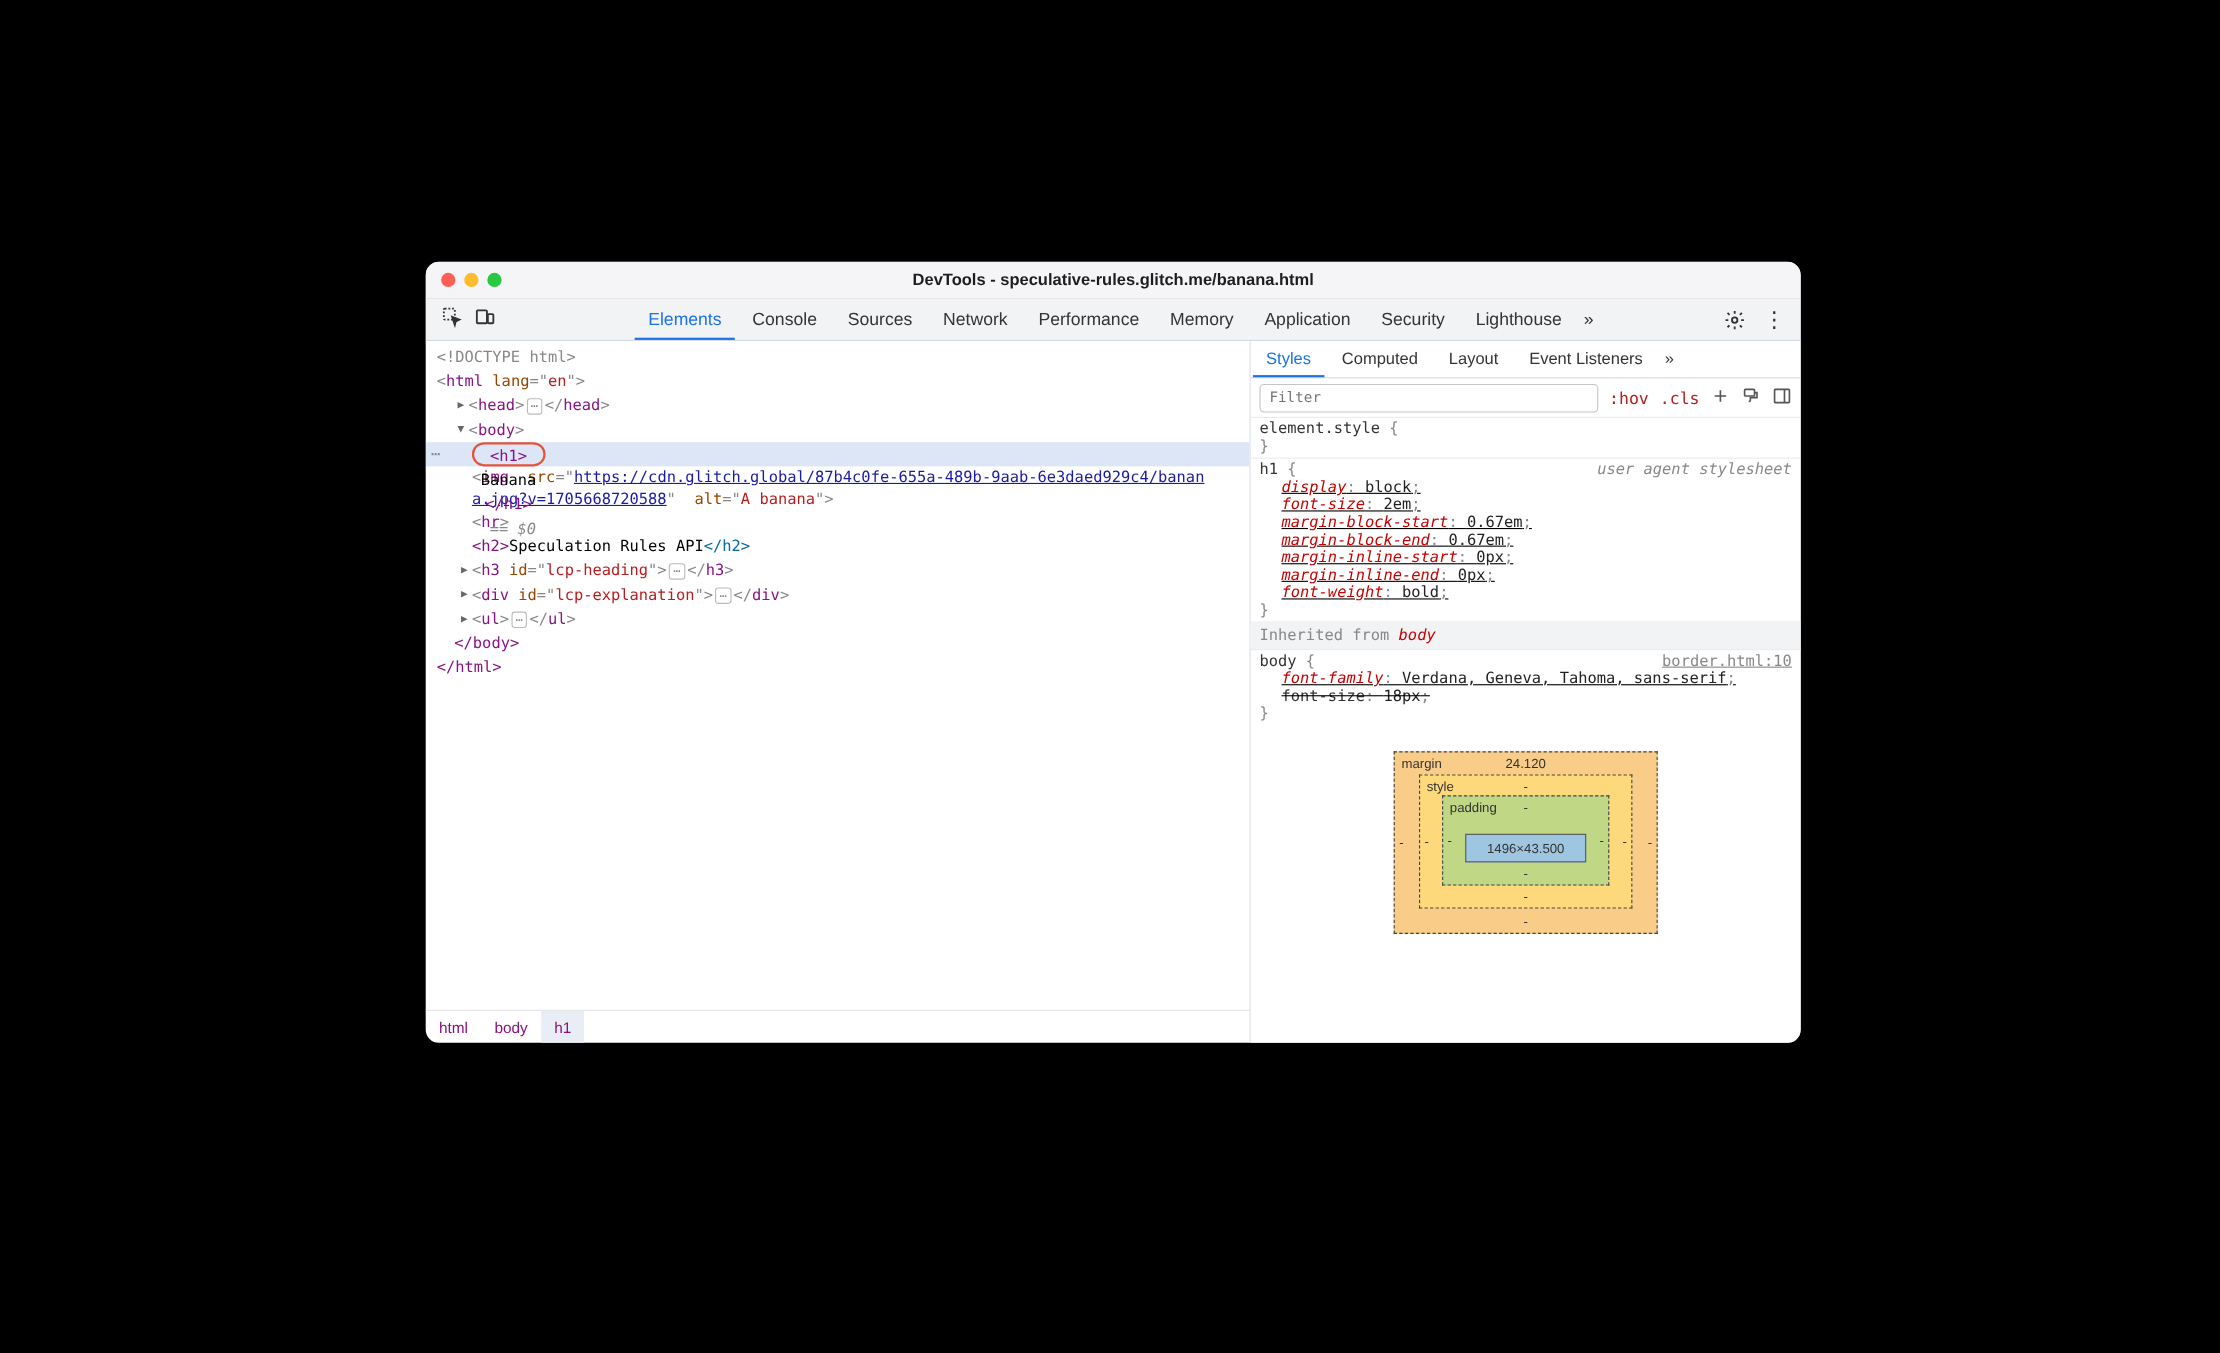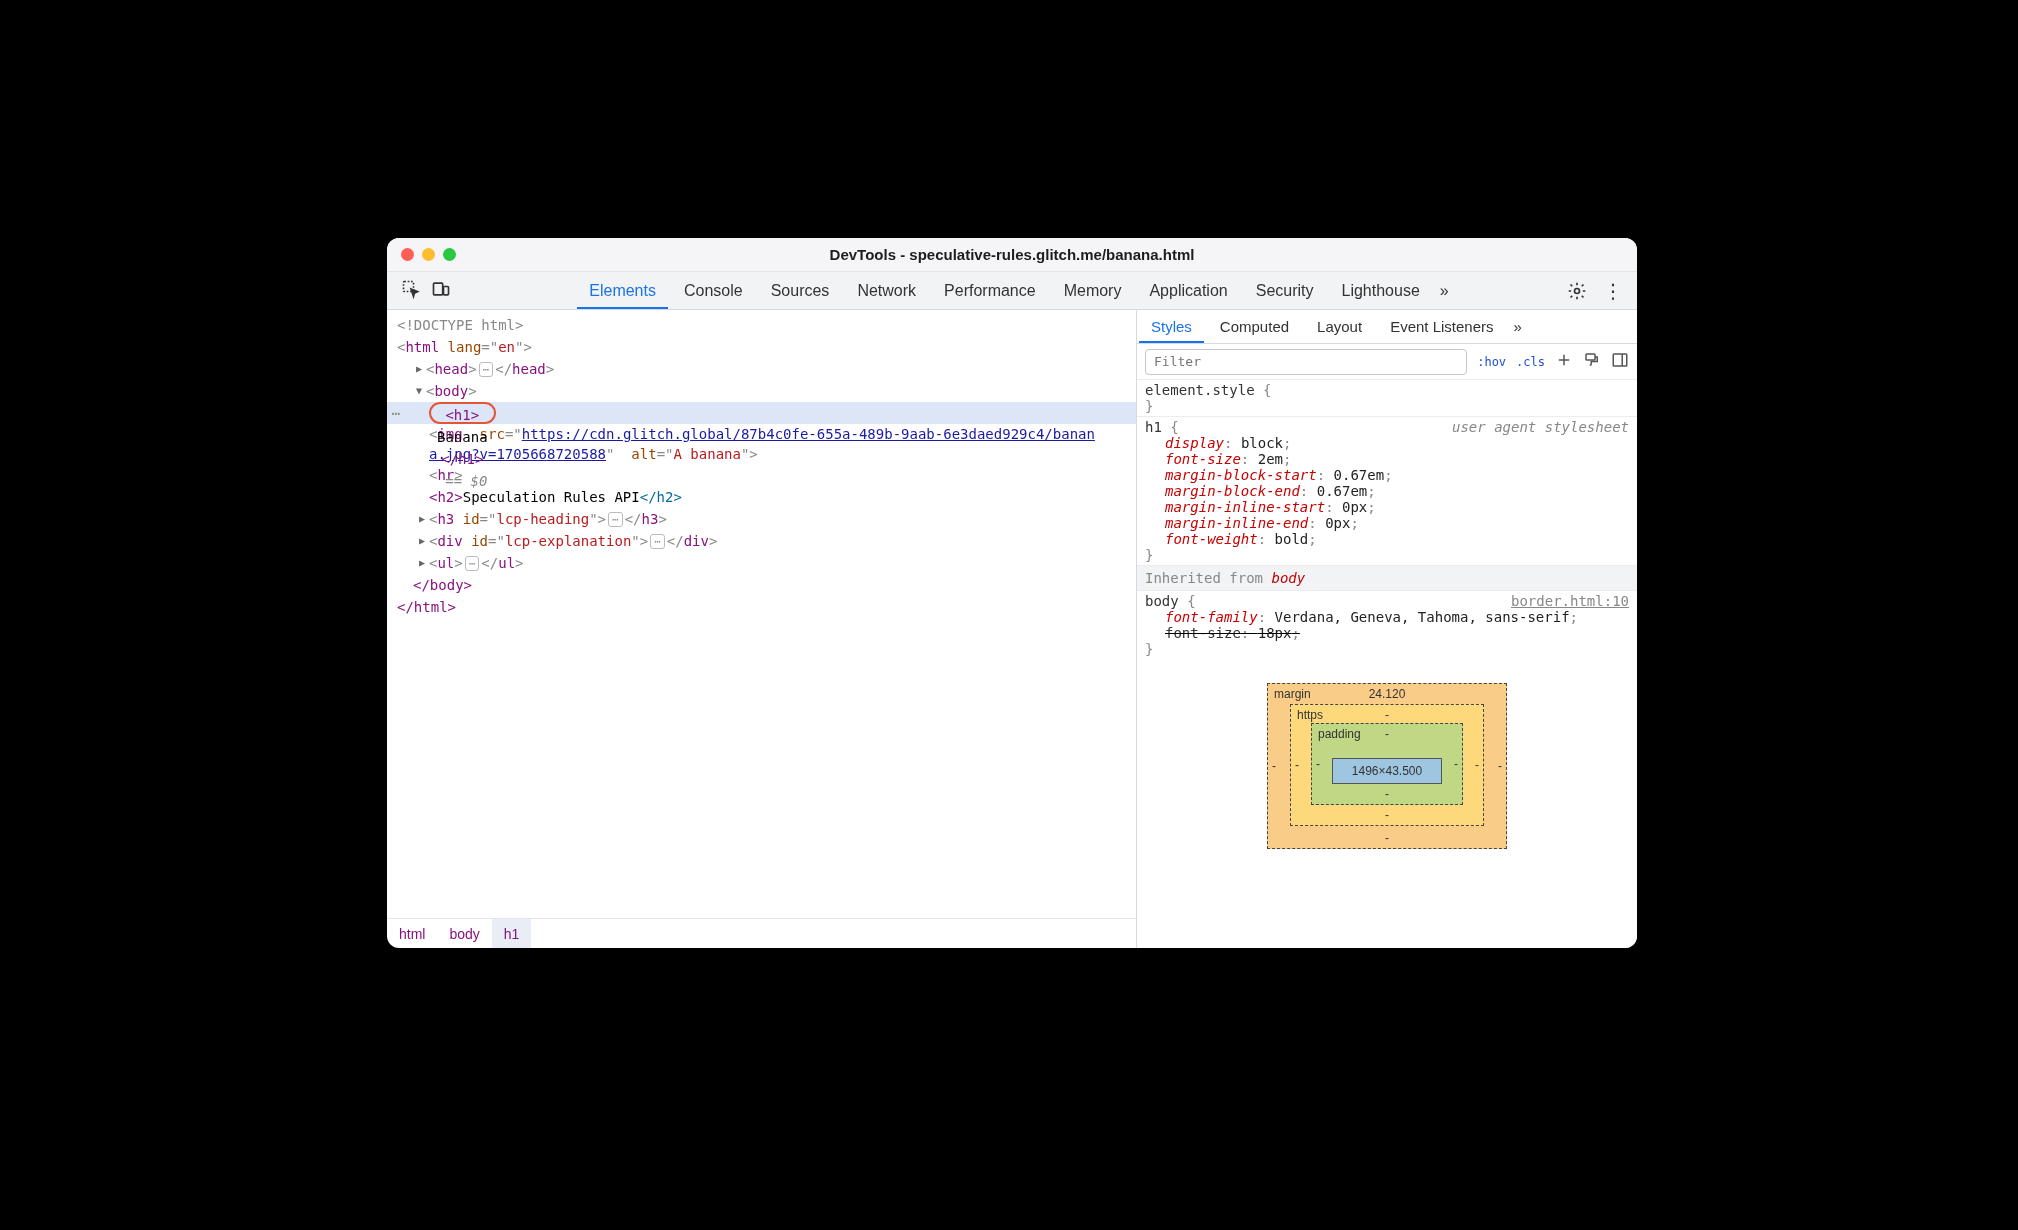--- a/index.html
+++ b/index.html
@@ -220,39 +220,39 @@
   }
   .filter-input {
     flex: 1;
     border: 1px solid #c5c5c5;
     border-radius: 4px;
     height: 26px;
     padding: 0 8px;
     font-size: 13px;
     font-family: inherit;
   }
-  .hov, .cls { font-size: 12px; color:#1d4ed8; cursor:pointer; }
+  .hov, .cls { font-size: 15px; color:#b91c1c; cursor:pointer; }
   .fb-icon { cursor:pointer; color:#555; }
   .styles-scroll {
     flex:1;
     overflow:auto;
     font-family: ui-monospace, Menlo, Monaco, monospace;
     font-size: 14px;
   }
   .rule {
     padding: 2px 8px 2px 8px;
     border-bottom: 1px solid #ececec;
   }
   .rule .head { display:flex; justify-content: space-between; }
   .rule .head .src { color:#888; font-style: italic; }
   .rule .head .link { color:#888; text-decoration: underline; cursor:pointer; }
   .sel { color:#333; }
   .prop { color:#c80000; font-style: italic; }
   .val { color:#222; }
-  .decl { padding-left: 20px; }
+  .decl { padding-left: 20px; text-decoration: underline; }
   .strike { text-decoration: line-through; }
   .inherit-hdr {
     background:#f1f3f5;
     color:#888;
     padding: 4px 8px;
     font-size: 14px;
     border-bottom: 1px solid #ececec;
   }
   .inherit-hdr .from-el { color:#c80000; font-style: italic; }
 
@@ -520,21 +520,21 @@
           <div><span class="pun">}</span></div>
         </div>
 
         <div class="boxmodel">
           <div class="bm-margin">
             <span class="bm-label-tl">margin</span>
             <span class="bm-top">24.120</span>
             <span class="bm-left">-</span>
             <span class="bm-right">-</span>
             <div class="bm-border">
-              <span class="bm-label-tl">https</span>
+              <span class="bm-label-tl">style</span>
               <span class="bm-top">-</span>
               <span class="bm-left">-</span>
               <span class="bm-right">-</span>
               <div class="bm-padding">
                 <span class="bm-label-tl">padding</span>
                 <span class="bm-top">-</span>
                 <span class="bm-left">-</span>
                 <span class="bm-right">-</span>
                 <div class="bm-content">
                   <span>1496×43.500</span>

